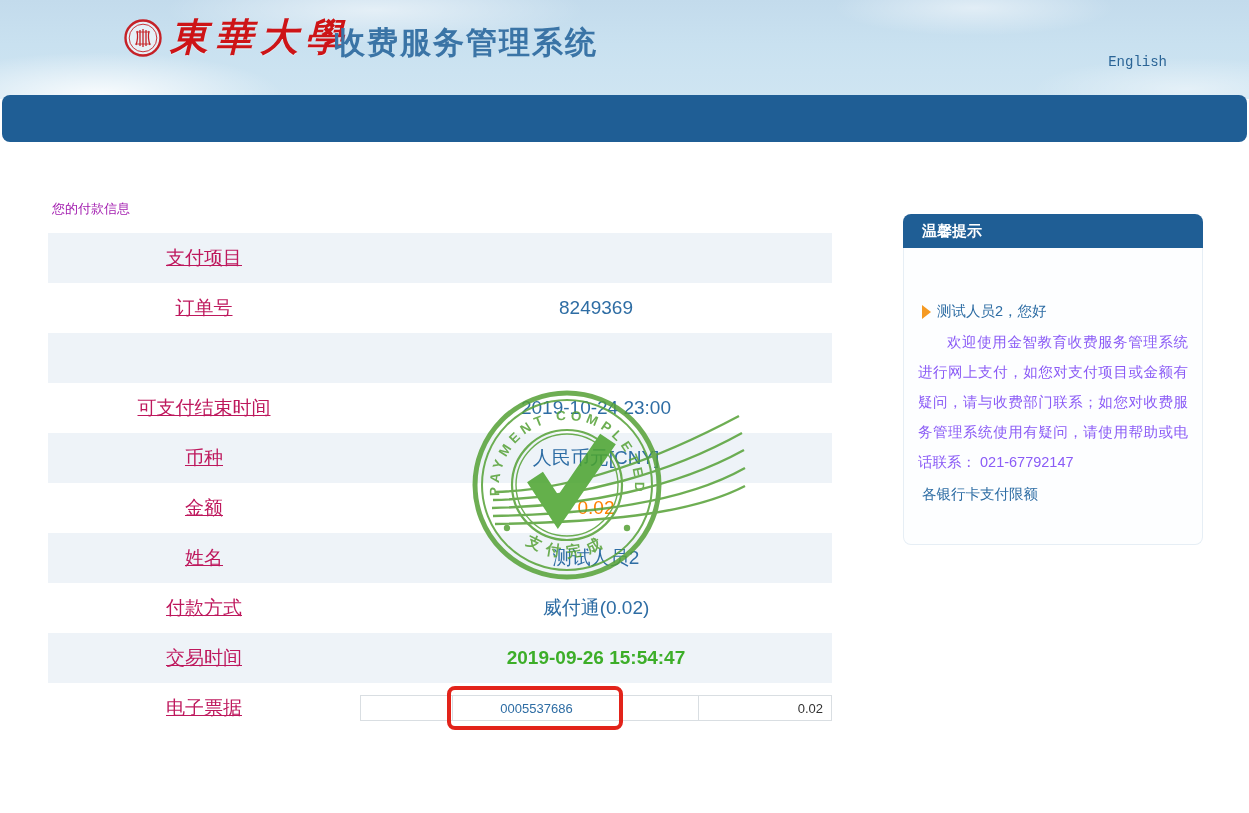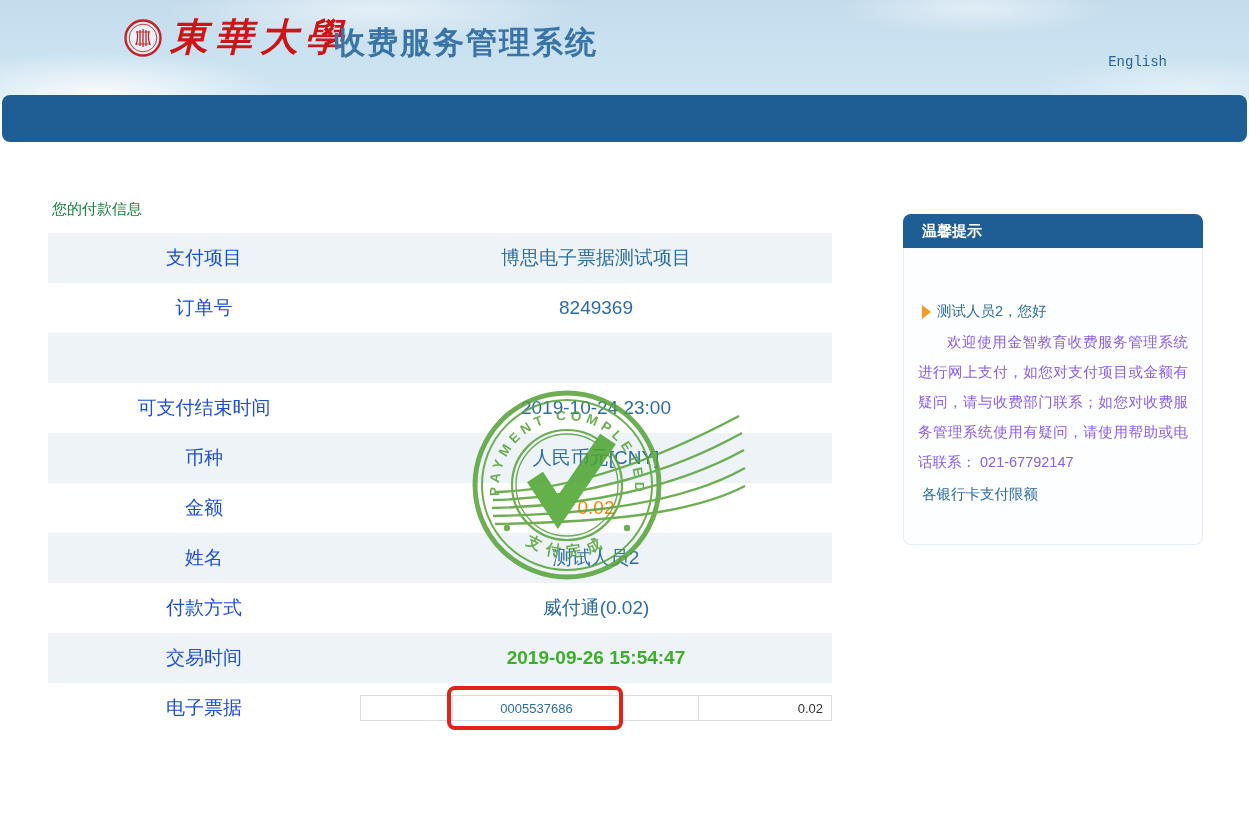--- a/index.html
+++ b/index.html
@@ -34,27 +34,27 @@
     font-size:14px; color:#2a6496; text-decoration:none; cursor:pointer;
   }
 
   
   .navbar {
     position:absolute; left:2px; top:95px; width:1245px; height:47px;
     background:#1f5e95; border-radius:8px;
   }
 
   
-  .section-title { position:absolute; left:52px; top:200px; font-size:15px; color:#15803d; }
+  .section-title { position:absolute; left:52px; top:200px; font-size:13px; color:#a21caf; }
 
   .pay-table { position:absolute; left:48px; top:233px; width:784px; }
   .row { display:flex; height:50px; }
   .row--alt { background:#eef3f8; }
   .cell { display:flex; align-items:center; }
-  .cell.label { width:312px; justify-content:center; font-size:19px; color:#1d4ed8; }
+  .cell.label { width:312px; justify-content:center; font-size:19px; color:#be185d;text-decoration:underline; }
   .cell.value { width:472px; justify-content:center; font-size:19px; color:#2e6da4; }
   .cell.value.orange { color:#ff8000; }
   .cell.value.green  { color:#3dae29; font-weight:bold; }
 
   
   .cell.value.inv-wrap { align-items:flex-start; }
   .inv-table {
     margin-top:12px; width:472px; height:26px; display:flex;
     border:1px solid #d9dee2; background:#fff;
   }
@@ -119,21 +119,20 @@
     <a class="english-link">English</a>
   </div>
 
   <div class="navbar"></div>
 
   <div class="section-title">您的付款信息</div>
 
   <div class="pay-table">
     <div class="row row--alt">
       <div class="cell label">支付项目</div>
-      <div class="cell value">博思电子票据测试项目</div>
     </div>
     <div class="row">
       <div class="cell label">订单号</div>
       <div class="cell value">8249369</div>
     </div>
     <div class="row row--alt">
     </div>
     <div class="row">
       <div class="cell label">可支付结束时间</div>
       <div class="cell value">2019-10-24 23:00</div>

